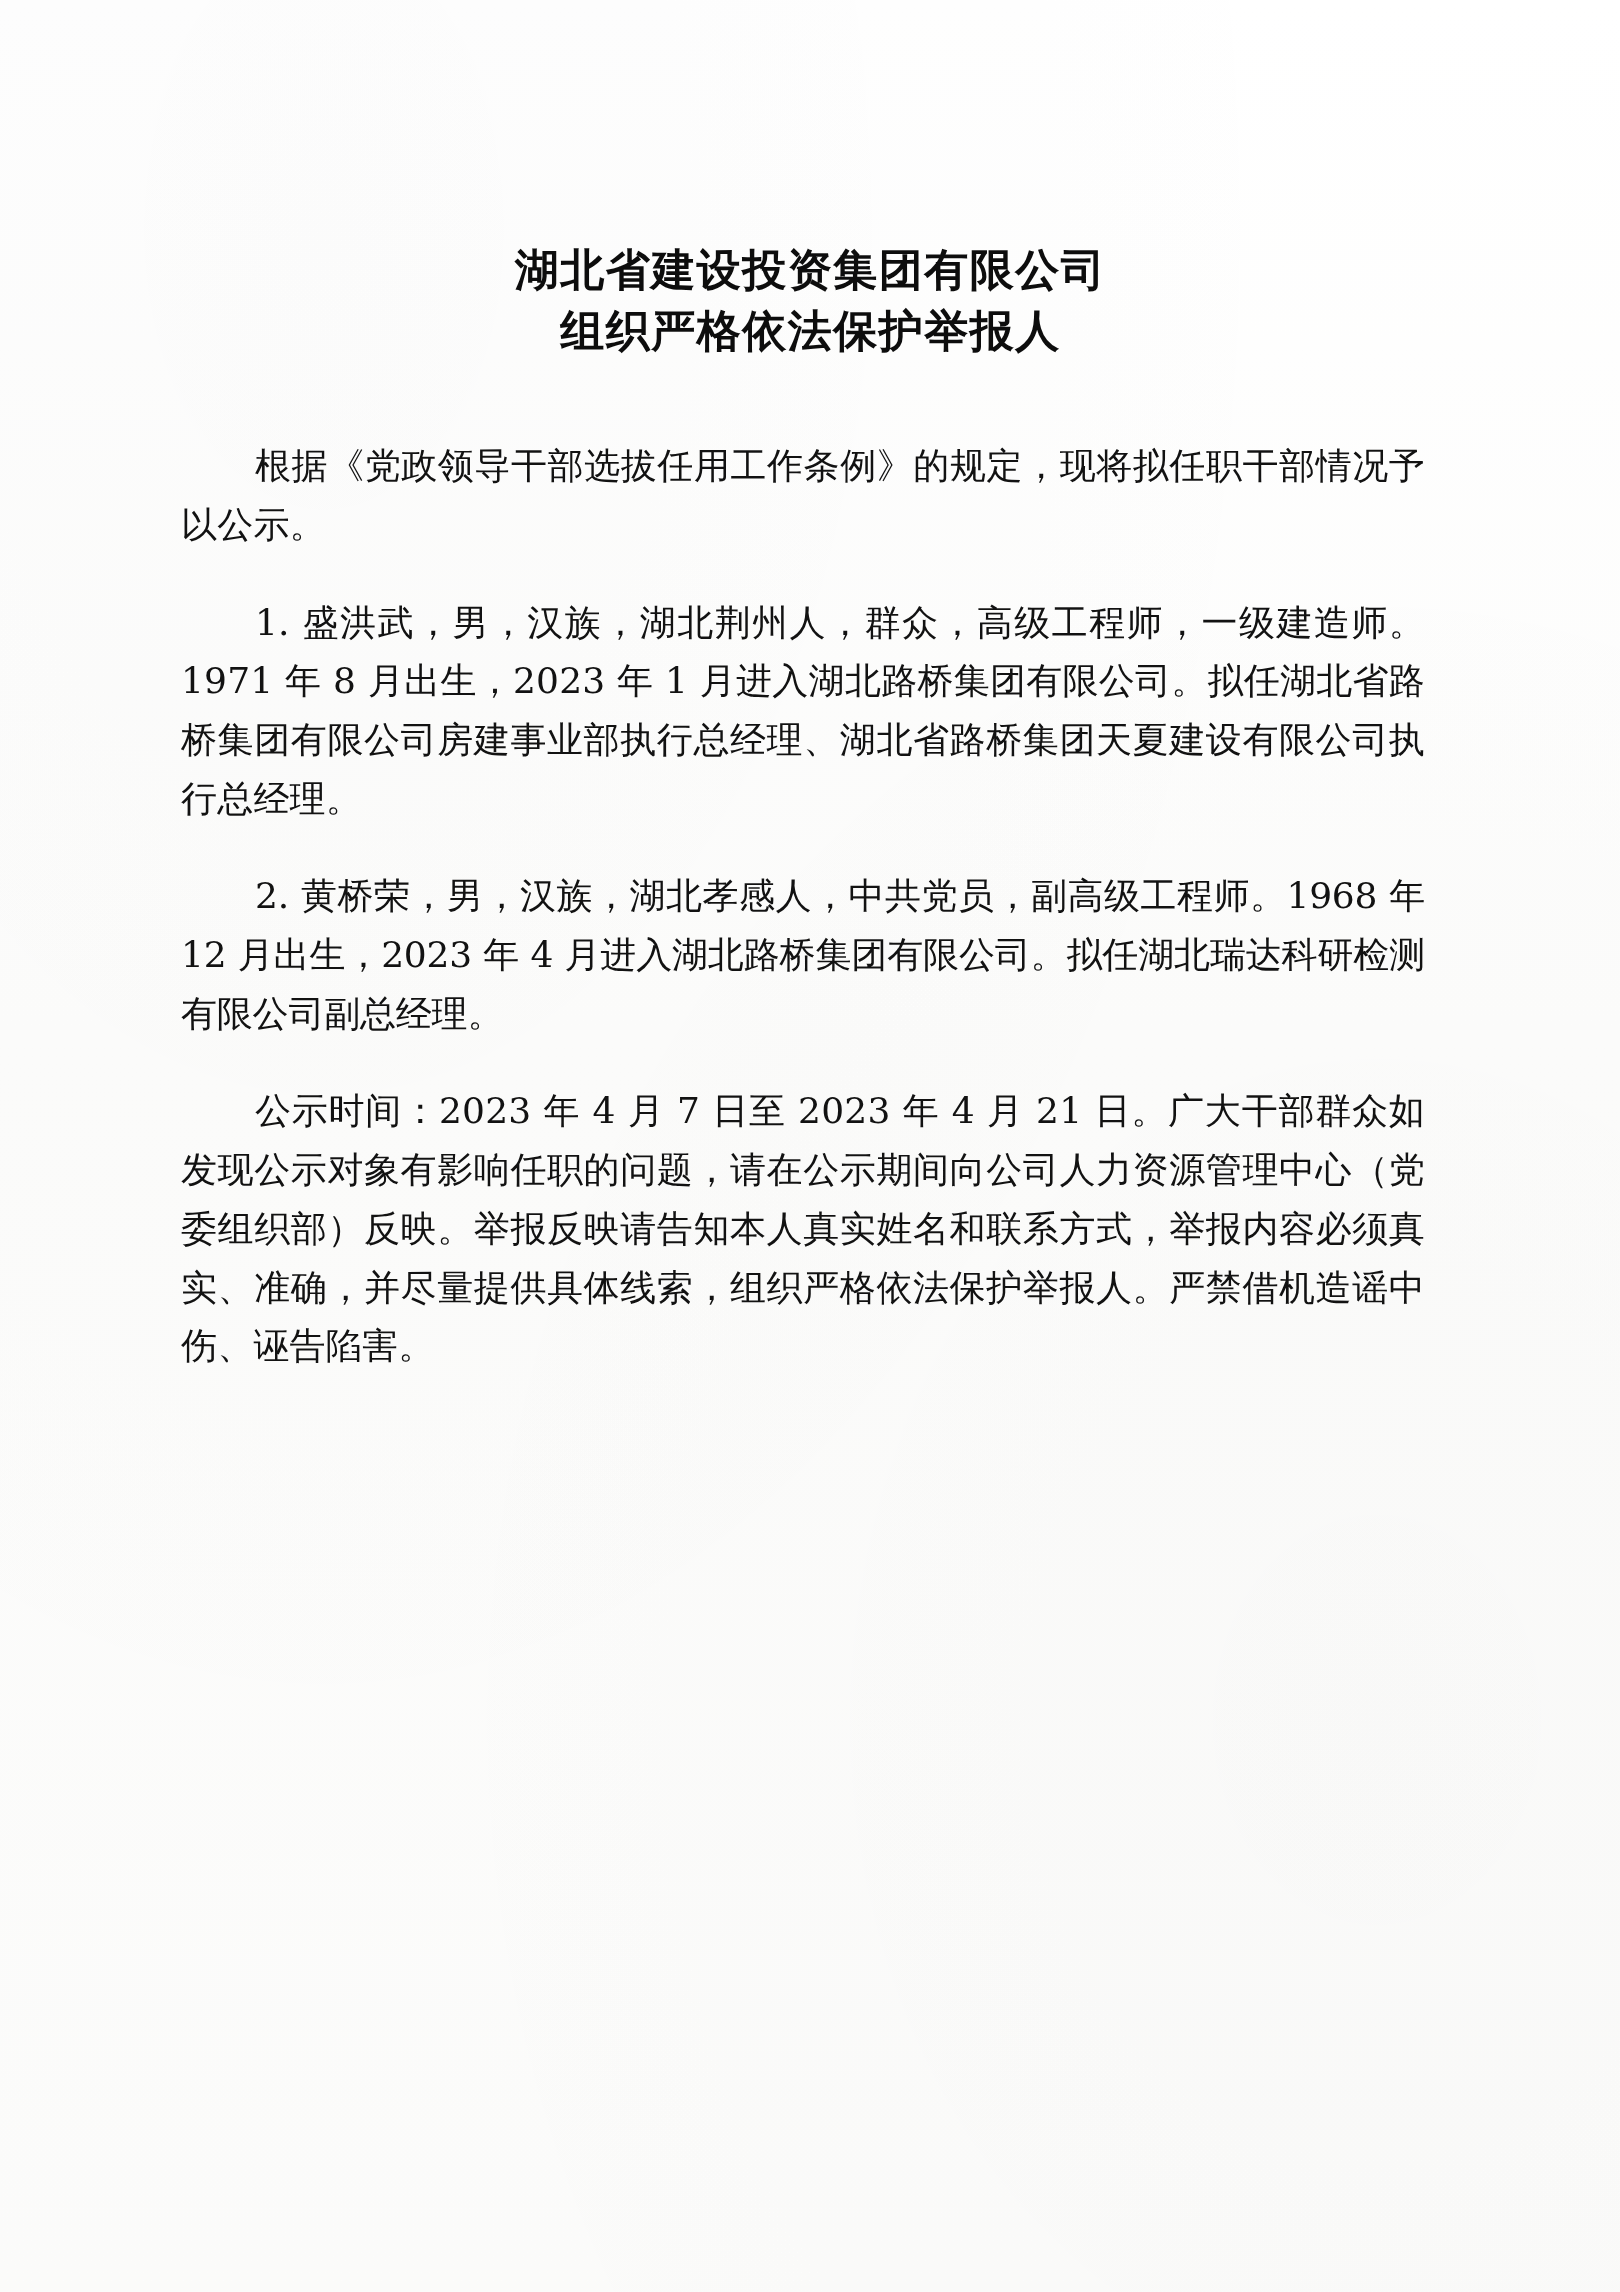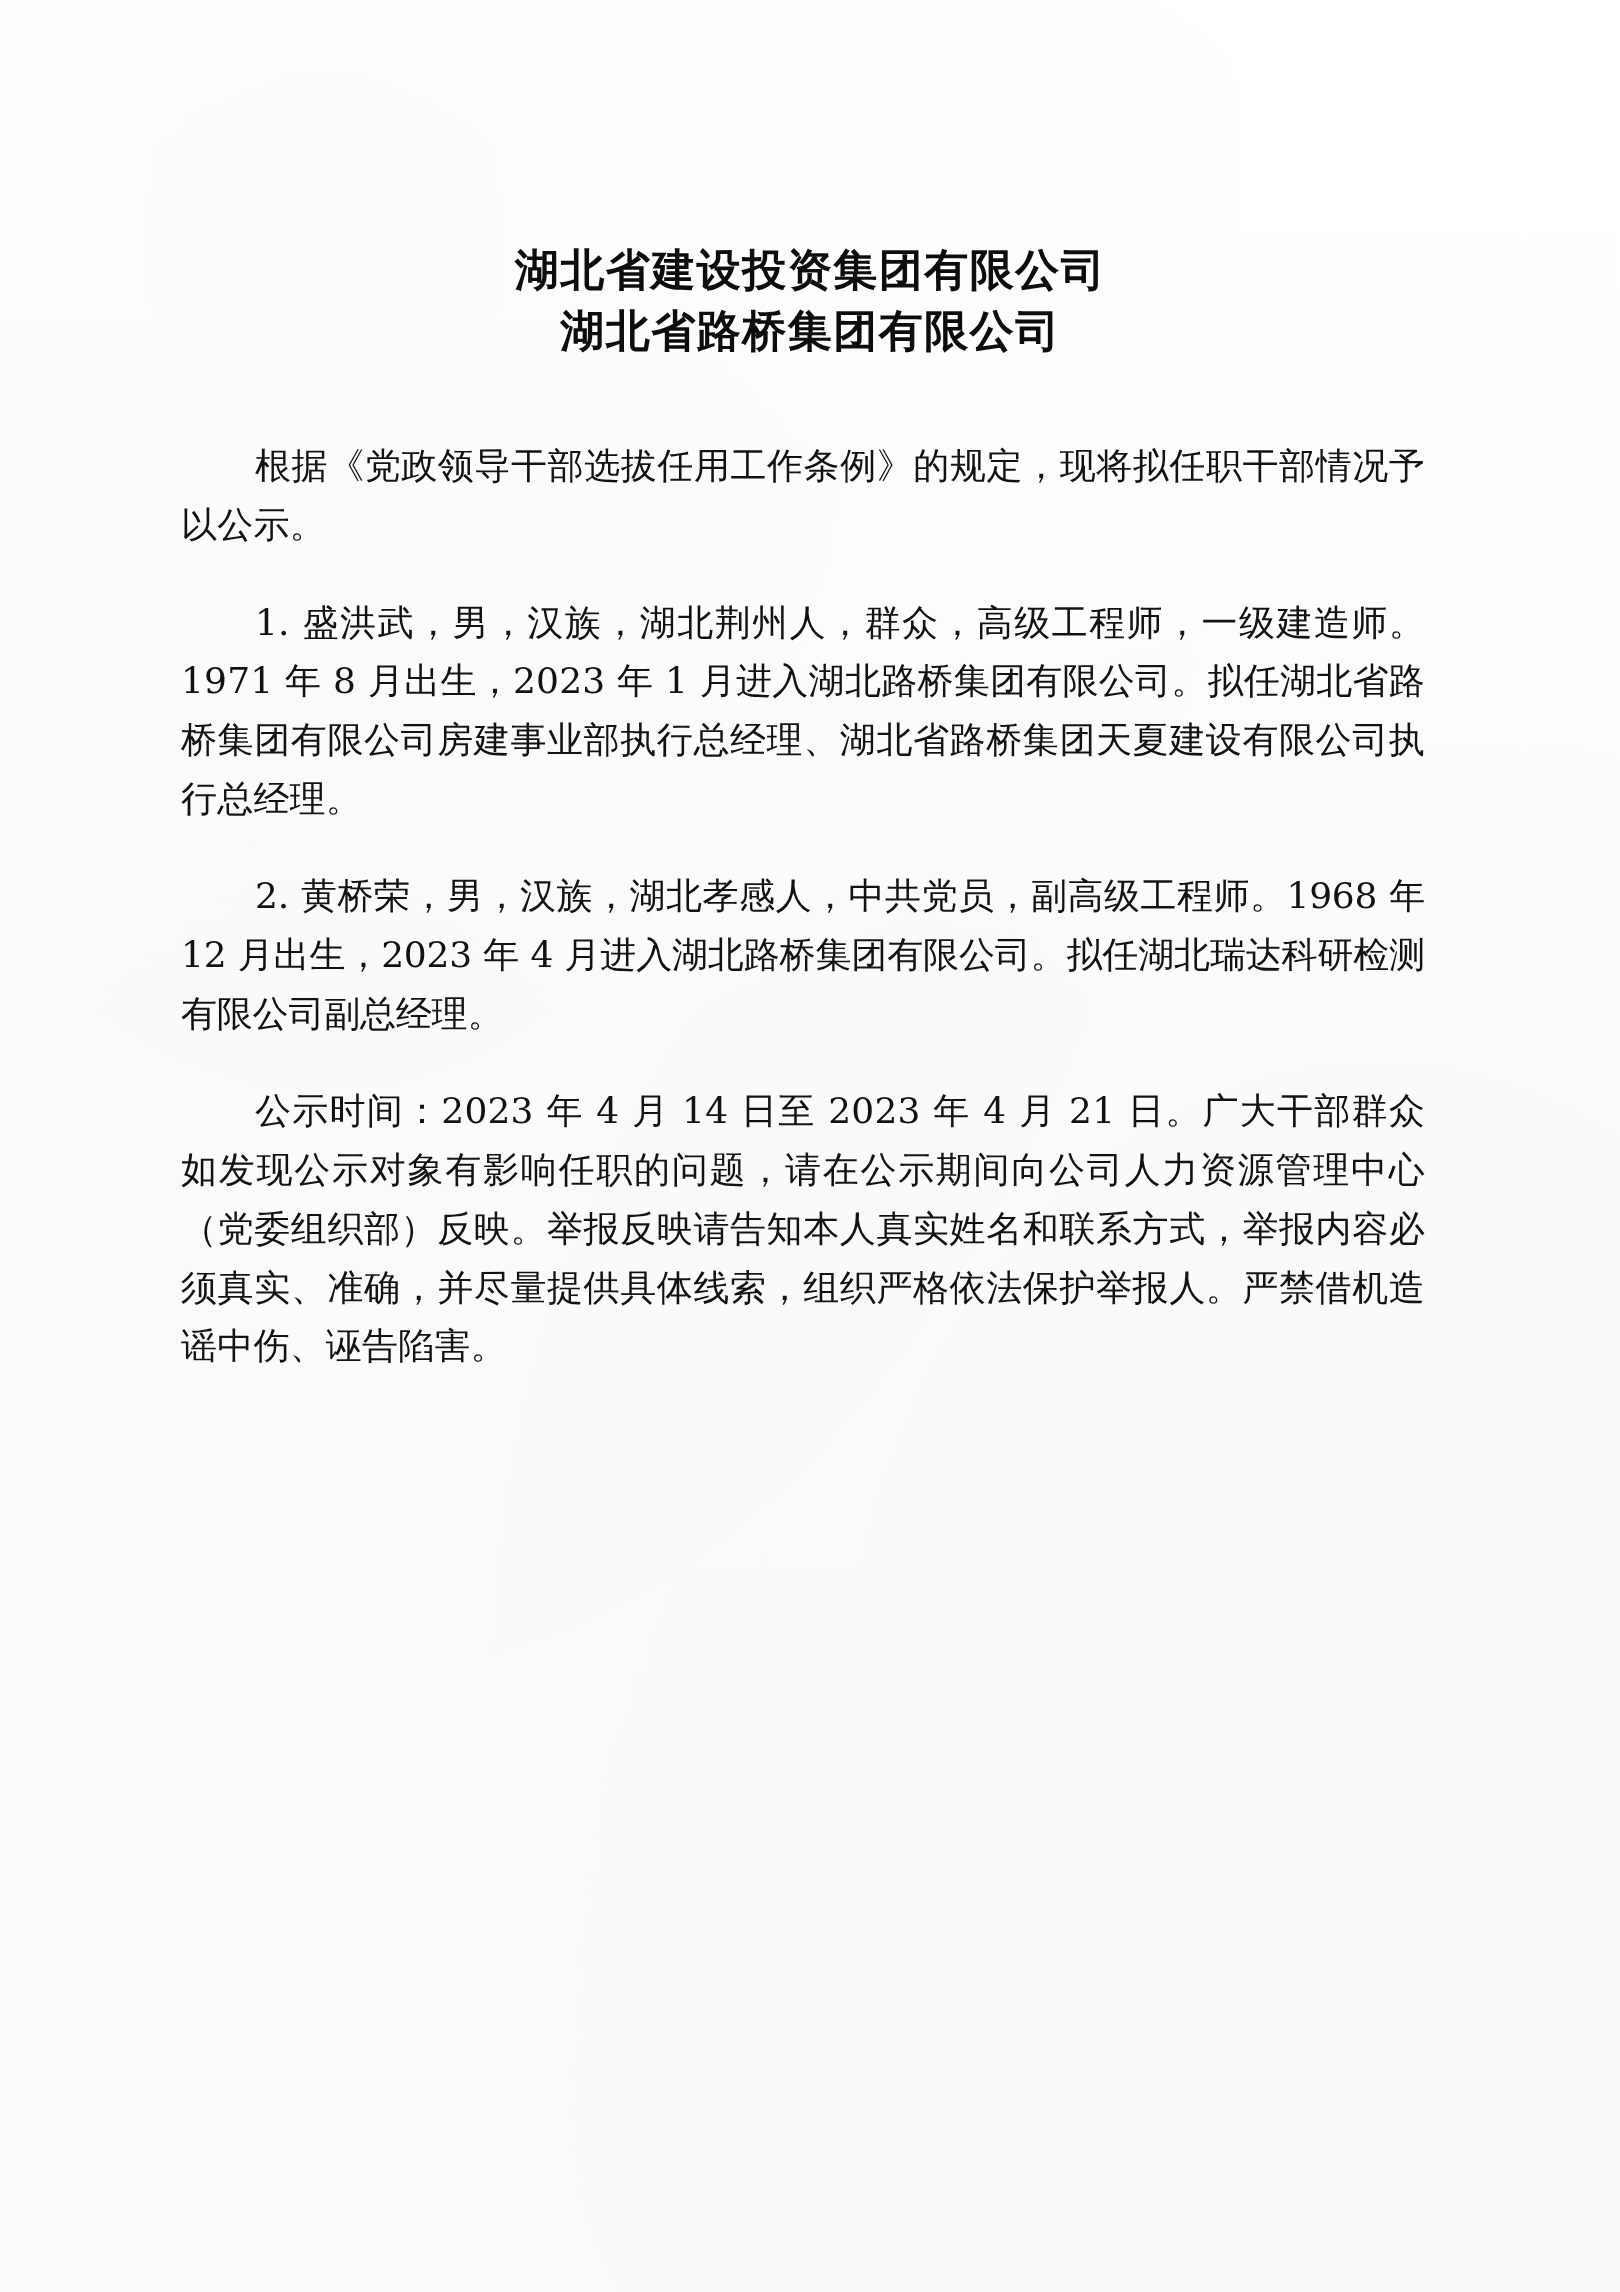--- a/index.html
+++ b/index.html
@@ -76,25 +76,25 @@
 </head>
 <body>
 
 <div class="page">
   <div class="paper-texture"></div>
 
   <div class="content">
 
     <div class="doc-title">
       <span class="title-line">湖北省建设投资集团有限公司</span>
-      <span class="title-line">湖北省路桥集团有限公司</span>
+      <span class="title-line">组织严格依法保护举报人</span>
     </div>
 
     <div class="body-block">
       <p class="para">根据《党政领导干部选拔任用工作条例》的规定，现将拟任职干部情况予以公示。</p>
       <p class="para">1. 盛洪武，男，汉族，湖北荆州人，群众，高级工程师，一级建造师。1971 年 8 月出生，2023 年 1 月进入湖北路桥集团有限公司。拟任湖北省路桥集团有限公司房建事业部执行总经理、湖北省路桥集团天夏建设有限公司执行总经理。</p>
       <p class="para tight">2. 黄桥荣，男，汉族，湖北孝感人，中共党员，副高级工程师。1968 年 12 月出生，2023 年 4 月进入湖北路桥集团有限公司。拟任湖北瑞达科研检测有限公司副总经理。</p>
-      <p class="para">公示时间：2023 年 4 月 14 日至 2023 年 4 月 21 日。广大干部群众如发现公示对象有影响任职的问题，请在公示期间向公司人力资源管理中心（党委组织部）反映。举报反映请告知本人真实姓名和联系方式，举报内容必须真实、准确，并尽量提供具体线索，组织严格依法保护举报人。严禁借机造谣中伤、诬告陷害。</p>
+      <p class="para">公示时间：2023 年 4 月 7 日至 2023 年 4 月 21 日。广大干部群众如发现公示对象有影响任职的问题，请在公示期间向公司人力资源管理中心（党委组织部）反映。举报反映请告知本人真实姓名和联系方式，举报内容必须真实、准确，并尽量提供具体线索，组织严格依法保护举报人。严禁借机造谣中伤、诬告陷害。</p>
     </div>
 
   </div>
 </div>
 
 
 </body></html>

